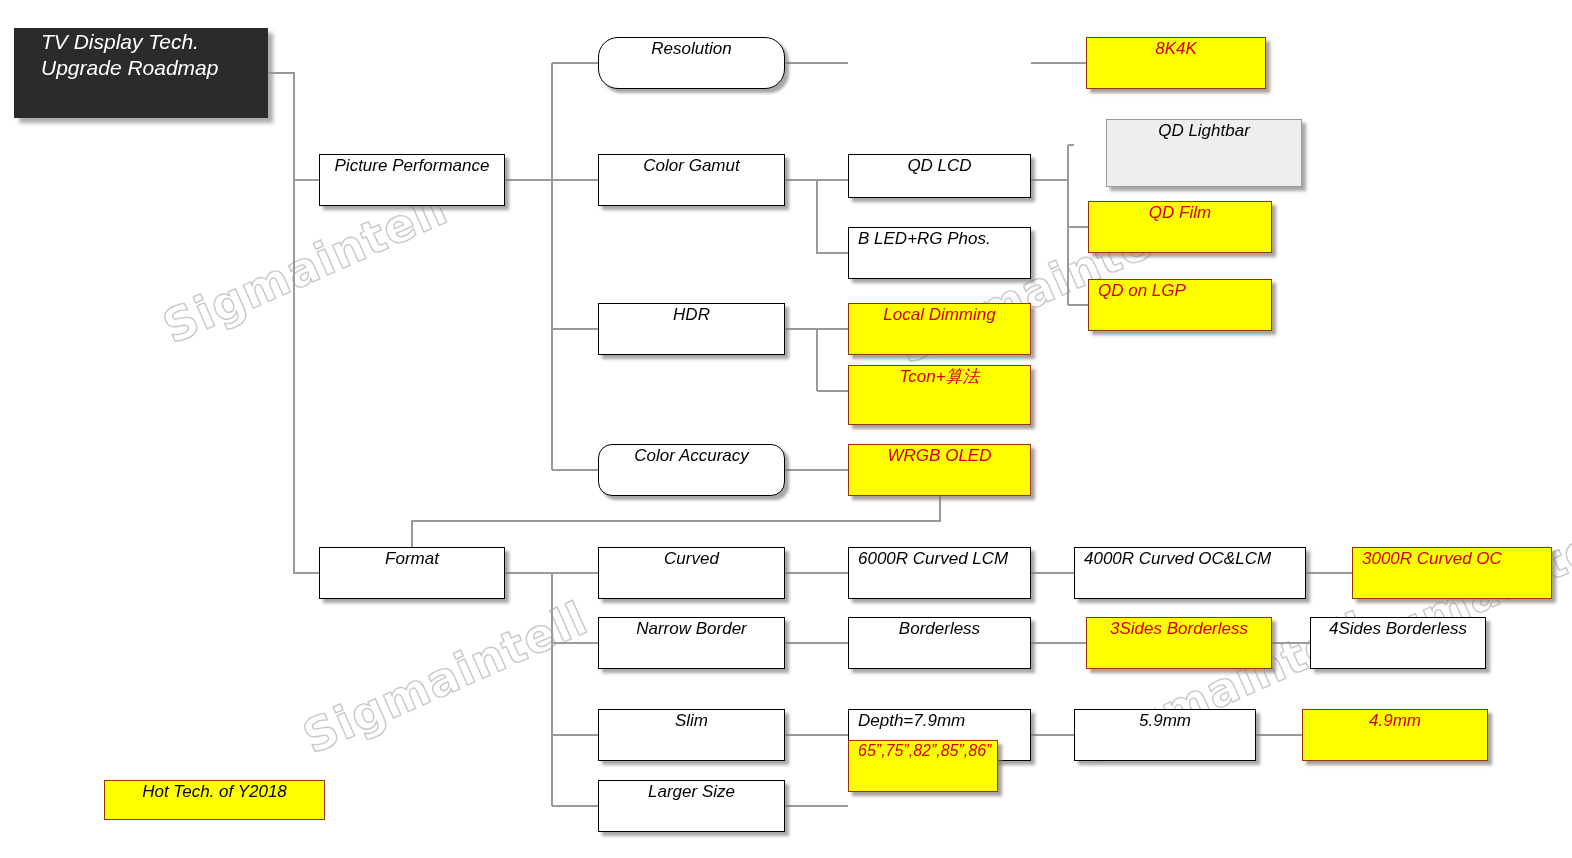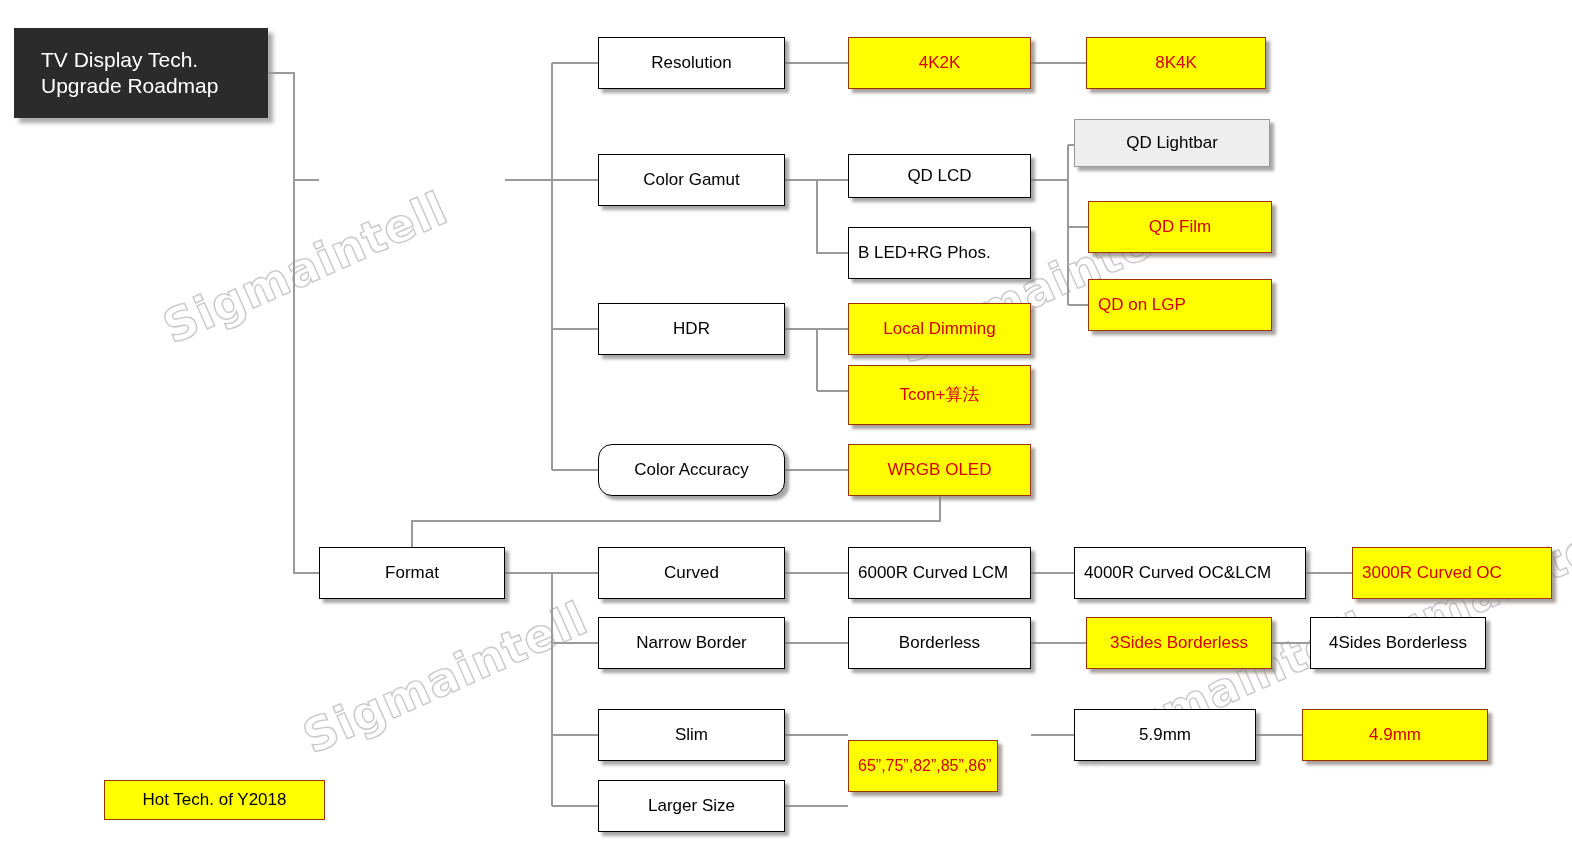--- a/index.html
+++ b/index.html
@@ -35,30 +35,31 @@
     white-space: nowrap;
     transform-origin: 0 0;
     letter-spacing: 1px;
     user-select: none;
   }
   
   .node {
     position: absolute;
     box-sizing: border-box;
     display: flex;
-    align-items: center;
+    align-items: flex-start;
     justify-content: center;
     text-align: center;
     line-height: 1.25;
     background: #ffffff;
     border: 1.2px solid #000000;
     box-shadow: 4px 4px 3px rgba(120,120,120,0.65);
     font-size: 17px;
     color: #000000;
     padding: 0 0;
+    font-style: italic;
   }
   .node.title {
     background: #2b2b2b;
     border: 1px solid #2b2b2b;
     color: #ffffff;
     font-size: 21px;
     justify-content: flex-start;
     padding-left: 26px;
     text-align: left;
     box-shadow: 5px 5px 4px rgba(150,150,150,0.8);
@@ -150,40 +151,40 @@
     </g>
   </svg>
 
   <div class="node title" style="left:14px; top:28px; width:254px; height:90px;">
     <div>
       <div>TV Display Tech.</div>
       <div>Upgrade Roadmap</div>
     </div>
   </div>
 
+  <div class="node" style="left:319px; top:154px; width:186px; height:52px;">Picture Performance</div>
 
   <div class="node" style="left:319px; top:547px; width:186px; height:52px;">Format</div>
 
-  <div class="node" style="left:598px; top:37px; width:187px; height:52px;">Resolution</div>
+  <div class="node" style="left:598px; top:37px; width:187px; height:52px;border-radius:20px;">Resolution</div>
 
   <div class="node" style="left:598px; top:303px; width:187px; height:52px;">HDR</div>
 
   <div class="node" style="left:598px; top:154px; width:187px; height:52px;">Color Gamut</div>
 
   <div class="node" style="left:598px; top:444px; width:187px; height:52px;border-radius:14px;">Color Accuracy</div>
 
-  <div class="node yellow" style="left:848px; top:37px; width:183px; height:52px;">4K2K</div>
 
   <div class="node yellow" style="left:1086px; top:37px; width:180px; height:52px;">8K4K</div>
 
   <div class="node" style="left:848px; top:154px; width:183px; height:44px;">QD LCD</div>
 
   <div class="node left-text" style="left:848px; top:227px; width:183px; height:52px;">B LED+RG Phos.</div>
 
-  <div class="node grey" style="left:1074px; top:119px; width:196px; height:48px;">QD Lightbar</div>
+  <div class="node grey" style="left:1106px; top:119px; width:196px; height:68px;">QD Lightbar</div>
 
   <div class="node yellow" style="left:1088px; top:201px; width:184px; height:52px;">QD Film</div>
 
   <div class="node yellow left-text" style="left:1088px; top:279px; width:184px; height:52px;">QD on LGP</div>
 
   <div class="node yellow" style="left:848px; top:303px; width:183px; height:52px;">Local Dimming</div>
 
   <div class="node yellow" style="left:848px; top:365px; width:183px; height:60px;">Tcon+算法</div>
 
   <div class="node yellow" style="left:848px; top:444px; width:183px; height:52px;">WRGB OLED</div>
@@ -201,20 +202,21 @@
   <div class="node left-text" style="left:1074px; top:547px; width:232px; height:52px;">4000R Curved OC&amp;LCM</div>
 
   <div class="node yellow left-text" style="left:1352px; top:547px; width:200px; height:52px;">3000R Curved OC</div>
 
   <div class="node" style="left:848px; top:617px; width:183px; height:52px;">Borderless</div>
 
   <div class="node yellow" style="left:1086px; top:617px; width:186px; height:52px;">3Sides Borderless</div>
 
   <div class="node" style="left:1310px; top:617px; width:176px; height:52px;">4Sides Borderless</div>
 
+  <div class="node left-text" style="left:848px; top:709px; width:183px; height:52px;">Depth=7.9mm</div>
 
   <div class="node" style="left:1074px; top:709px; width:182px; height:52px;">5.9mm</div>
 
   <div class="node yellow" style="left:1302px; top:709px; width:186px; height:52px;">4.9mm</div>
 
   <div class="node yellow left-text" style="left:848px; top:740px; width:150px; height:52px; font-size:16px;">65”,75”,82”,85”,86”</div>
 
   <div class="node yellow dark-text" style="left:104px; top:780px; width:221px; height:40px; box-shadow:none;">Hot Tech. of Y2018</div>
 
 </div>

